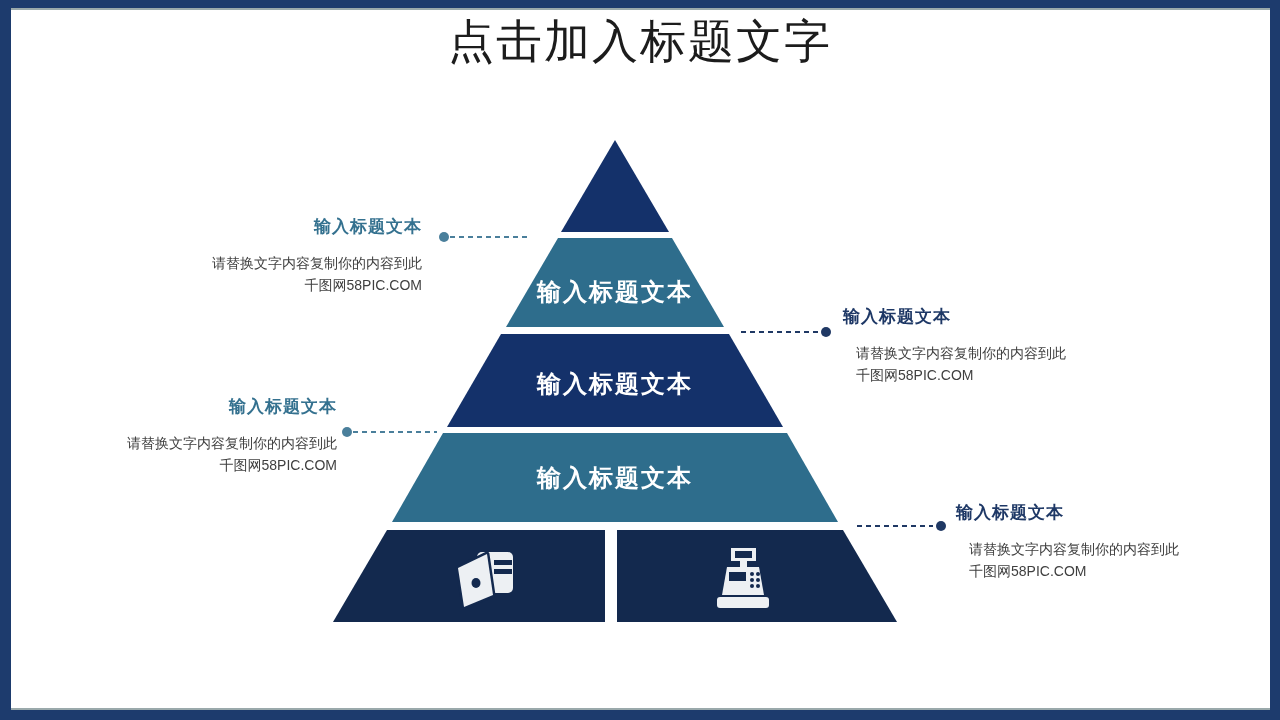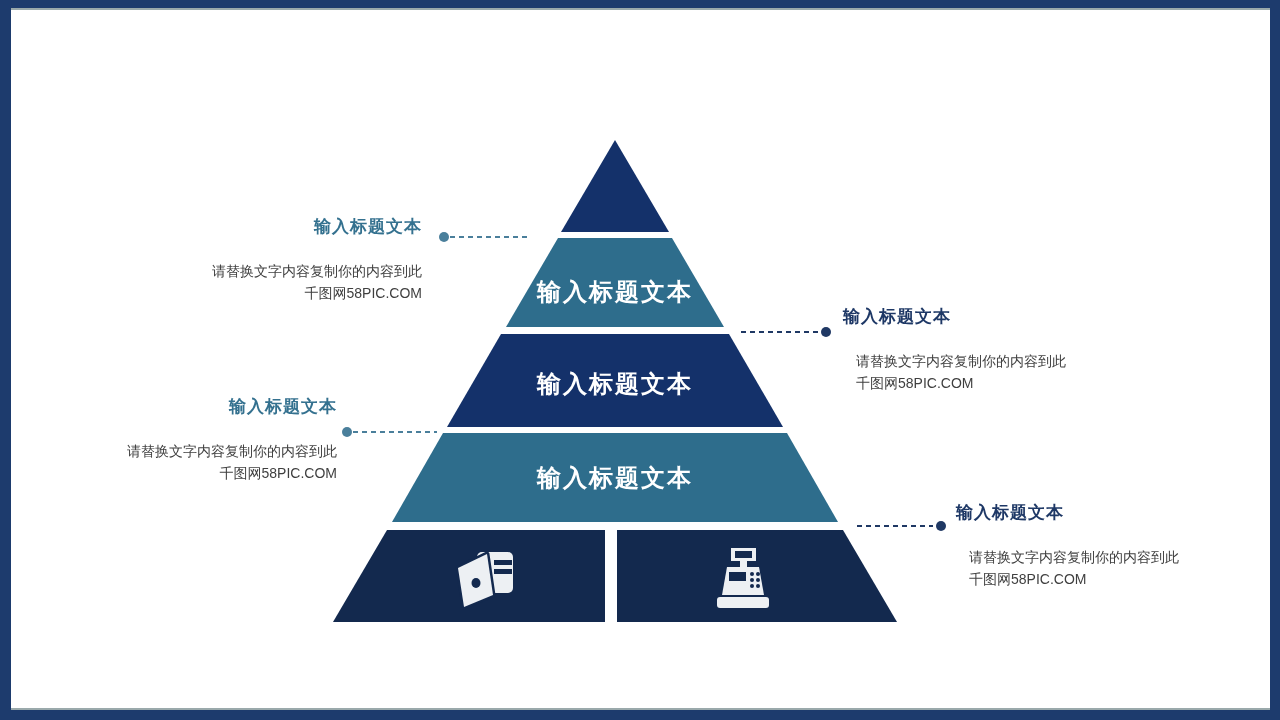--- a/index.html
+++ b/index.html
@@ -20,39 +20,40 @@
   .stage{position:absolute;left:0;top:0;}
 
   .band-label{position:absolute;left:500px;width:230px;text-align:center;
               color:#ffffff;font-weight:bold;font-size:24px;line-height:26px;letter-spacing:2px;}
   .label-l2{top:279px;} .label-l3{top:371px;} .label-l4{top:465px;}
 
   .callout{position:absolute;}
   .callout-right-align{text-align:right;}
   .callout-heading{font-size:17px;font-weight:bold;letter-spacing:1px;line-height:22px;}
   .heading-teal{color:#34718f;} .heading-navy{color:#1e3866;}
-  .callout-body{margin-top:22px;font-size:14px;line-height:22px;color:#3f3f3f;}
+  .callout-body{margin-top:14px;font-size:14px;line-height:22px;color:#3f3f3f;}
   .body-indent{padding-left:13px;}
 
   .icon{position:absolute;display:block;}
   .icon-wallet{left:450px;top:548px;}
   .icon-register{left:717px;top:548px;}
 </style>
 </head>
 <body>
 
 <div class="slide">
 
   <div class="frame-top"></div>
   <div class="innerline-top"></div>
   <div class="frame-left"></div>
   <div class="frame-right"></div>
   <div class="innerline-bottom"></div>
   <div class="frame-bottom"></div>
 
+  <div class="title">点击加入标题文字</div>
 
   <svg class="stage" width="1280" height="720" viewBox="0 0 1280 720">
     <polygon points="615,140 561,232 669,232" fill="#14316a"></polygon>
     <polygon points="558,238 672,238 724,327 506,327" fill="#2e6d8c"></polygon>
     <polygon points="501,334 729,334 783,427 447,427" fill="#14316a"></polygon>
     <polygon points="443,433 787,433 838,522 392,522" fill="#2e6d8c"></polygon>
     <polygon points="387,530 605,530 605,622 333,622" fill="#13294e"></polygon>
     <polygon points="617,530 843,530 897,622 617,622" fill="#13294e"></polygon>
 
     <line x1="450" y1="237" x2="527" y2="237" stroke-width="2" stroke-dasharray="5 4" stroke="#4a7f9b"></line>

